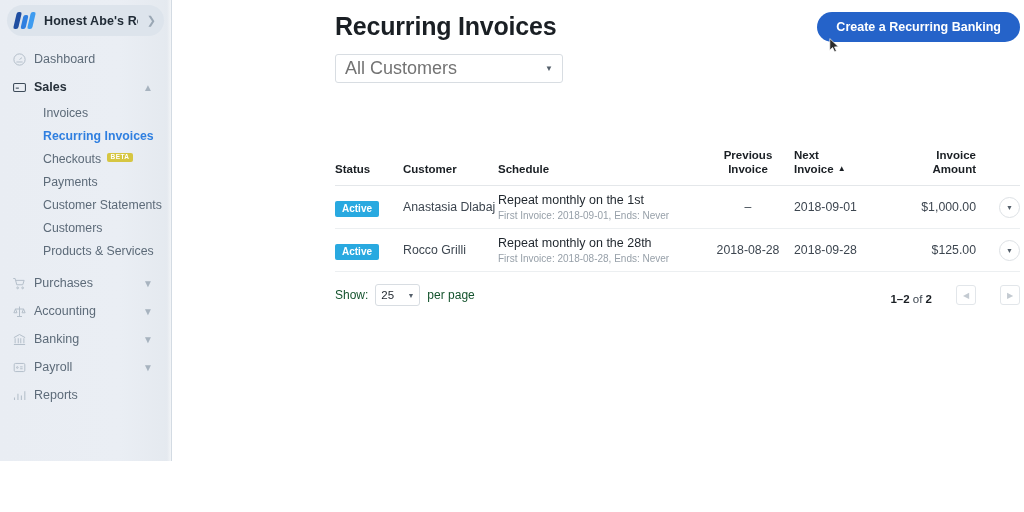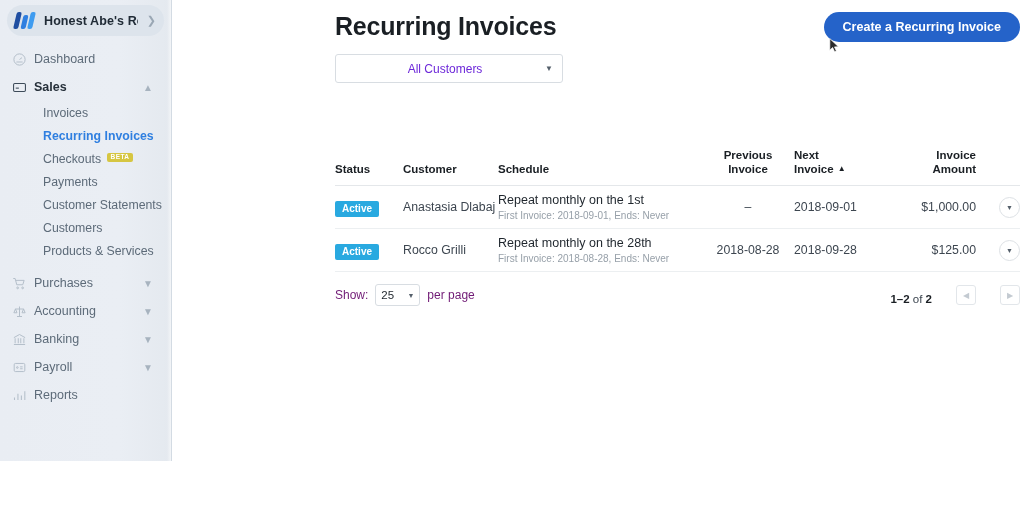--- a/index.html
+++ b/index.html
@@ -80,21 +80,21 @@
     height:30px; padding:0 19px; font-size:12.5px; font-weight:700;
     font-family:inherit; cursor:pointer; white-space:nowrap;
   }
   .cursor{ position:absolute; left:657px; top:38px; width:11px; height:15px; }
 
   .cust-select{
     position:absolute; left:163px; top:54px; width:228px; height:29px;
     border:1px solid #d8dde2; border-radius:3px; background:#fff;
     display:flex; align-items:center; padding:0 9px;
   }
-  .cust-select .ph{ flex:1 1 auto; font-size:12px; color:#6d28d9;text-align:center; }
+  .cust-select .ph{ flex:1 1 auto; font-size:18px; color:#737373; }
   .cust-select .dn{ font-size:8px; color:#55606b; }
 
   
   .tabs{
     position:absolute; left:163px; top:100px; right:4px; height:28px;
     border-bottom:1px solid #e4e7ea; display:flex; align-items:flex-start; gap:26px;
   }
   .tab{
     font-size:12.5px; color:#8c959e; padding-bottom:8px; cursor:pointer; white-space:nowrap;
   }
@@ -129,21 +129,21 @@
   .kebab{
     width:21px; height:21px; border:1px solid #dde1e5; border-radius:50%;
     background:#fff; display:flex; align-items:center; justify-content:center;
     font-size:7px; color:#55606b; cursor:pointer;
   }
 
   
   .foot{ position:absolute; left:163px; top:283px; right:4px; height:24px;
          display:flex; align-items:center; }
   .foot .lt{ display:flex; align-items:center; gap:7px; }
-  .ftxt{ font-size:12px; color:#701a75; }
+  .ftxt{ font-size:12px; color:#14532d; }
   .perpage{
     width:45px; height:22px; border:1px solid #d8dde2; border-radius:3px;
     background:#fff; display:flex; align-items:center; justify-content:space-between;
     padding:0 5px; font-size:11.5px; color:#1f262d; cursor:pointer;
   }
   .perpage .dn{ font-size:7px; color:#55606b; }
   .foot .rt{ margin-left:auto; display:flex; align-items:flex-end; gap:24px; }
   .rng{ font-size:11.5px; color:#3d4650; }
   .rng b{ font-weight:700; color:#1a1f24; }
   .pgbtn{
@@ -279,21 +279,21 @@
         <span class="lbl">Reports</span>
       </div>
 
     </nav>
   </aside>
 
   <main id="main">
 
     <h1 class="page-title">Recurring Invoices</h1>
 
-    <button class="cta">Create a Recurring Invoice</button>
+    <button class="cta">Create a Recurring Banking</button>
 
     <span class="cursor">
       <svg width="11" height="15" viewBox="0 0 11 15">
         <path d="M0.8 0.6 L0.8 12.2 L3.6 9.5 L5.6 13.8 L7.4 13 L5.5 8.9 L9.4 8.7 Z" fill="#2b2b2b" stroke="#ffffff" stroke-width="0.7"></path>
       </svg>
     </span>
 
     <div class="cust-select">
       <span class="ph">All Customers</span>
       <span class="dn">▼</span>

